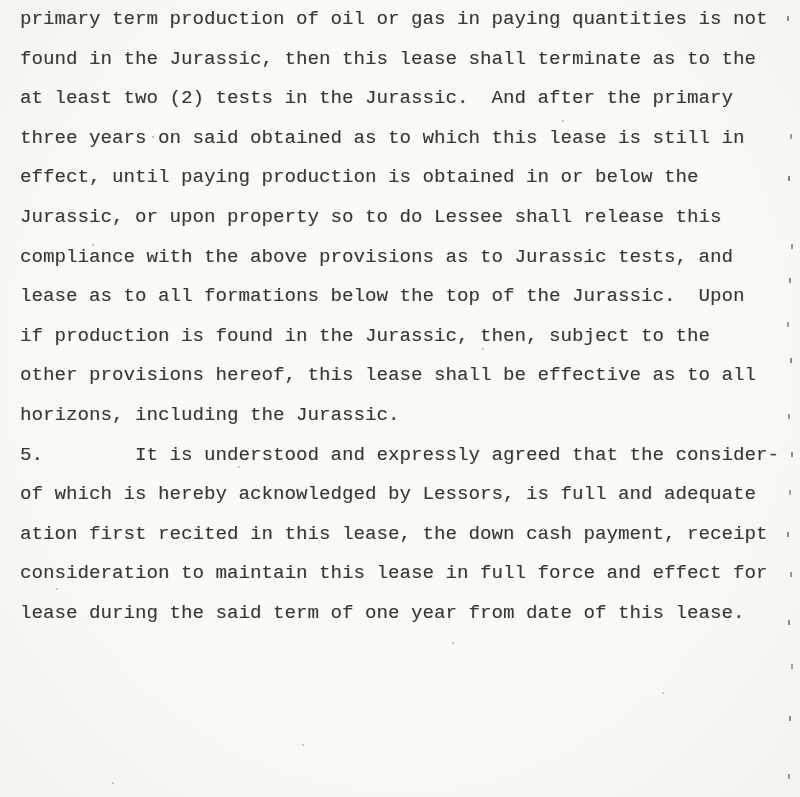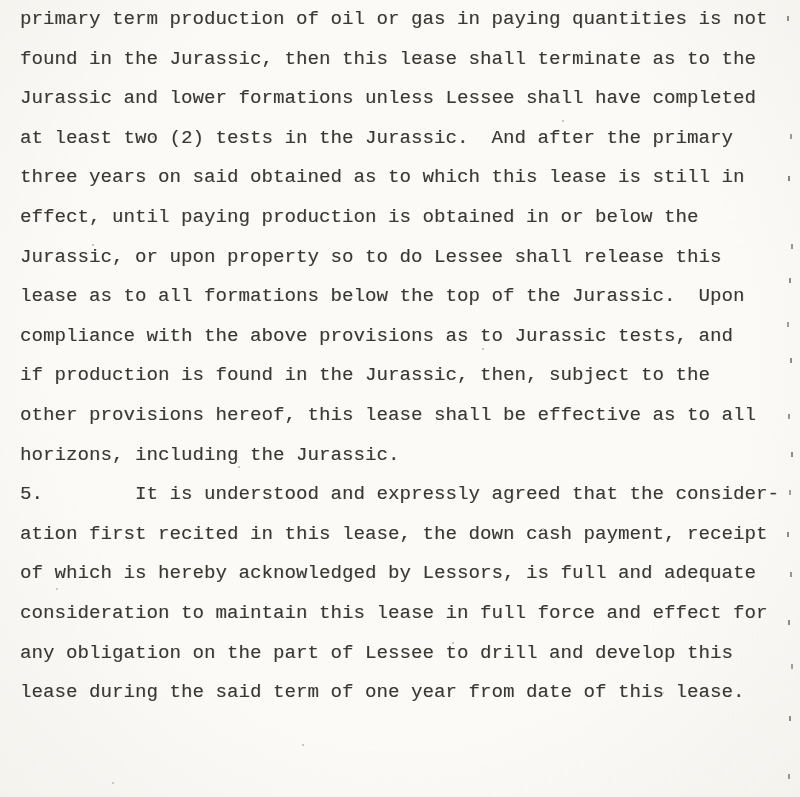--- a/index.html
+++ b/index.html
@@ -83,32 +83,30 @@
       -40px 646px 0 #ccc9c1;
   }
 </style>
 </head>
 <body>
 
 <div class="page">
   <div class="textblock">
     <div class="line">primary term production of oil or gas in paying quantities is not</div>
     <div class="line">found in the Jurassic, then this lease shall terminate as to the</div>
-    <div class="line">Jurassic and lower formations unless Lessee shall have completed</div>
     <div class="line">at least two (2) tests in the Jurassic.  And after the primary</div>
     <div class="line">three years on said obtained as to which this lease is still in</div>
     <div class="line">effect, until paying production is obtained in or below the</div>
     <div class="line">Jurassic, or upon property so to do Lessee shall release this</div>
+    <div class="line">compliance with the above provisions as to Jurassic tests, and</div>
     <div class="line">lease as to all formations below the top of the Jurassic.  Upon</div>
-    <div class="line">compliance with the above provisions as to Jurassic tests, and</div>
     <div class="line">if production is found in the Jurassic, then, subject to the</div>
     <div class="line">other provisions hereof, this lease shall be effective as to all</div>
     <div class="line">horizons, including the Jurassic.</div>
     <div class="line">5.        It is understood and expressly agreed that the consider-</div>
+    <div class="line">of which is hereby acknowledged by Lessors, is full and adequate</div>
     <div class="line">ation first recited in this lease, the down cash payment, receipt</div>
-    <div class="line">of which is hereby acknowledged by Lessors, is full and adequate</div>
     <div class="line">consideration to maintain this lease in full force and effect for</div>
-    <div class="line">any obligation on the part of Lessee to drill and develop this</div>
     <div class="line">lease during the said term of one year from date of this lease.</div>
   </div>
   <div class="edge-noise"></div>
   <div class="dust"></div>
 </div>
 
 </body></html>

